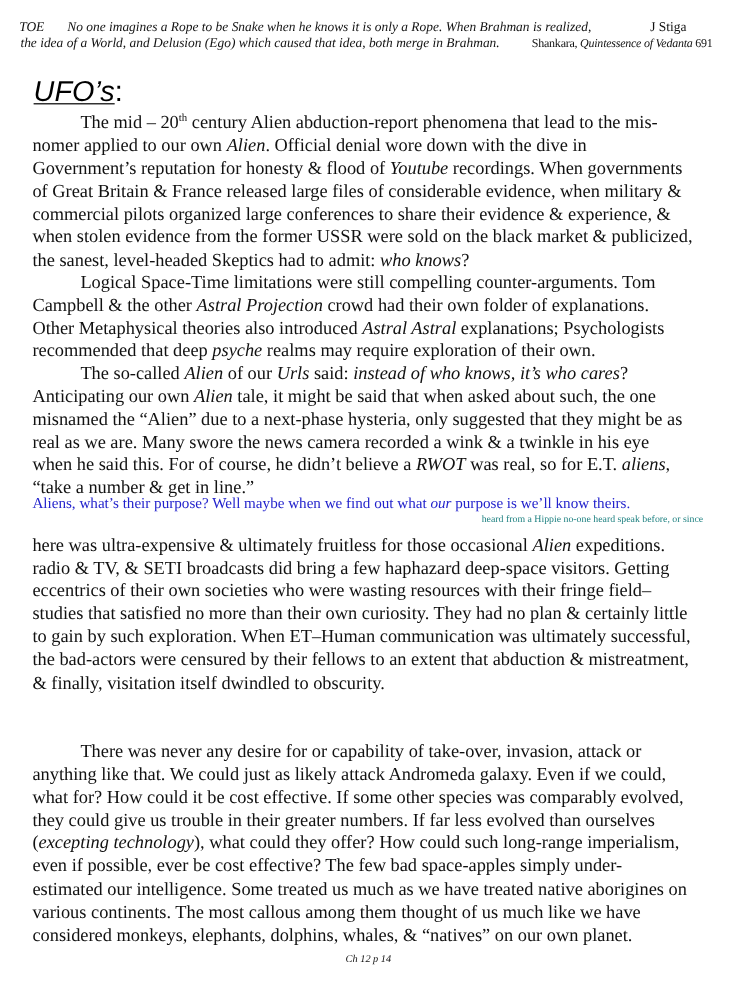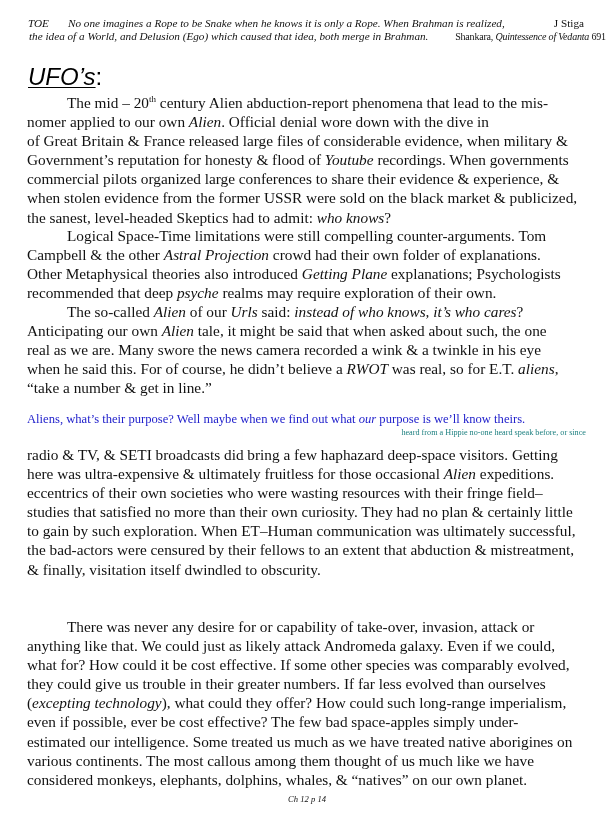--- a/index.html
+++ b/index.html
@@ -10,21 +10,21 @@
     body {
       width: 614px;
       height: 827px;
       position: relative;
       overflow: hidden;
       color: #111111;
       font-family: "Liberation Serif", serif;
     }
     .header {
       position: absolute;
-      left: 28px;
+      left: 16px;
       top: 17px;
       width: 570px;
       font-style: italic;
       font-size: 11.2px;
       line-height: 12.5px;
       color: #111;
     }
     .header .row1 {
       position: relative;
       white-space: nowrap;
@@ -127,46 +127,47 @@
     <span>the idea of a World, and Delusion (Ego) which caused that idea, both merge in Brahman.</span>
     <span class="source"><span>Shankara, </span><i>Quintessence of Vedanta</i><span> 691</span></span>
   </div>
 </div>
 
 <h1 class="section-title"><span class="u">UFO’s</span><span class="colon">:</span></h1>
 
 <div class="body-text" id="p1">
     <span class="line nowrap first"><span>The mid – 20</span><sup>th</sup><span> century Alien abduction-report phenomena that lead to the mis-</span></span>
     <span class="line nowrap"><span>nomer applied to our own </span><i>Alien</i><span>. Official denial wore down with the dive in</span></span>
+    <span class="line nowrap"><span>Government’s reputation for honesty &amp; flood of </span><i>Youtube</i><span> recordings. When governments</span></span>
     <span class="line nowrap"><span>of Great Britain &amp; France released large files of considerable evidence, when military &amp;</span></span>
-    <span class="line nowrap"><span>Government’s reputation for honesty &amp; flood of </span><i>Youtube</i><span> recordings. When governments</span></span>
     <span class="line nowrap"><span>commercial pilots organized large conferences to share their evidence &amp; experience, &amp;</span></span>
     <span class="line nowrap"><span>when stolen evidence from the former USSR were sold on the black market &amp; publicized,</span></span>
     <span class="line nowrap"><span>the sanest, level-headed Skeptics had to admit: </span><i>who knows</i><span>?</span></span>
   </div>
 <div class="body-text" id="p2">
     <span class="line nowrap first"><span>Logical Space-Time limitations were still compelling counter-arguments.  Tom</span></span>
     <span class="line nowrap"><span>Campbell &amp; the other </span><i>Astral Projection</i><span> crowd had their own folder of explanations.</span></span>
-    <span class="line nowrap"><span>Other Metaphysical theories also introduced </span><i>Getting Plane</i><span> explanations; Psychologists</span></span>
+    <span class="line nowrap"><span>Other Metaphysical theories also introduced </span><i>Astral Astral</i><span> explanations; Psychologists</span></span>
     <span class="line nowrap"><span>recommended that deep </span><i>psyche</i><span> realms may require exploration of their own.</span></span>
   </div>
 <div class="body-text" id="p3">
     <span class="line nowrap first"><span>The so-called </span><i>Alien</i><span> of our </span><i>Urls</i><span> said: </span><i>instead of who knows, it’s who cares</i><span>?</span></span>
     <span class="line nowrap"><span>Anticipating our own </span><i>Alien</i><span> tale, it might be said that when asked about such, the one</span></span>
+    <span class="line nowrap"><span>misnamed the “Alien” due to a next-phase hysteria, only suggested that they might be as</span></span>
     <span class="line nowrap"><span>real as we are. Many swore the news camera recorded a wink &amp; a twinkle in his eye</span></span>
     <span class="line nowrap"><span>when he said this. For of course, he didn’t believe a </span><i>RWOT</i><span> was real, so for E.T. </span><i>aliens</i><span>,</span></span>
     <span class="line nowrap"><span>“take a number &amp; get in line.”</span></span>
   </div>
 
 <div id="quote" style="color: rgb(34, 34, 204);"><span>Aliens, what’s their purpose? Well maybe when we find out what </span><i>our</i><span> purpose is we’ll know theirs.</span></div>
 <div id="attrib" style="color: rgb(27, 127, 127);">heard from a Hippie no-one heard speak before, or since</div>
 
 <div class="body-text" id="p4">
+    <span class="line nowrap"><span>here was ultra-expensive &amp; ultimately fruitless for those occasional </span><i>Alien</i><span> expeditions.</span></span>
     <span class="line nowrap"><span>radio &amp; TV, &amp; SETI broadcasts did bring a few haphazard deep-space visitors. Getting</span></span>
-    <span class="line nowrap"><span>here was ultra-expensive &amp; ultimately fruitless for those occasional </span><i>Alien</i><span> expeditions.</span></span>
     <span class="line nowrap"><span>eccentrics of their own societies who were wasting resources with their fringe field–</span></span>
     <span class="line nowrap"><span>studies that satisfied no more than their own curiosity. They had no plan &amp; certainly little</span></span>
     <span class="line nowrap"><span>to gain by such exploration. When ET–Human communication was ultimately successful,</span></span>
     <span class="line nowrap"><span>the bad-actors were censured by their fellows to an extent that abduction &amp; mistreatment,</span></span>
     <span class="line nowrap"><span>&amp; finally, visitation itself dwindled to obscurity.</span></span>
   </div>
 <div class="body-text" id="p5">
     <span class="line nowrap first"><span>There was never any desire for or capability of take-over, invasion, attack or</span></span>
     <span class="line nowrap"><span>anything like that. We could just as likely attack Andromeda galaxy. Even if we could,</span></span>
     <span class="line nowrap"><span>what for? How could it be cost effective. If some other species was comparably evolved,</span></span>

